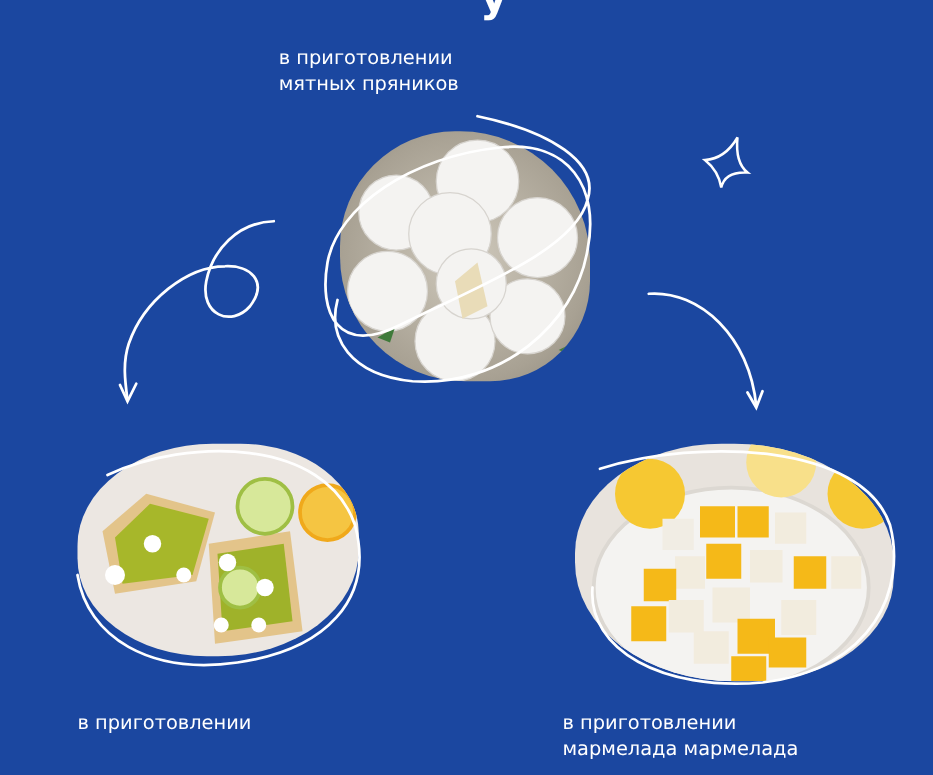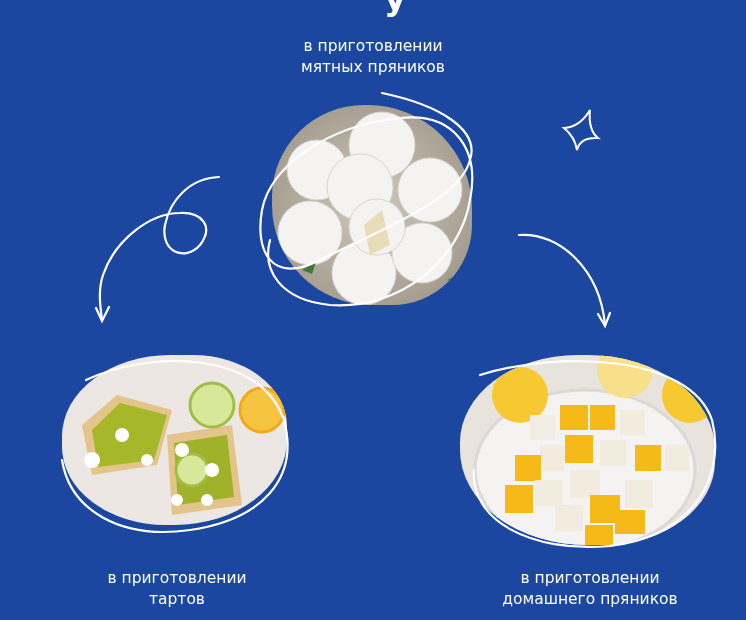--- a/index.html
+++ b/index.html
@@ -3,21 +3,21 @@
 <meta charset="utf-8">
 <style>
   html, body { margin:0; padding:0; }
   body {
     width:746px; height:620px; overflow:hidden; position:relative;
     background:#1b47a0;
     font-family: "DejaVu Sans", "Liberation Sans", sans-serif;
     color:#ffffff;
   }
   .abs { position:absolute; }
-  .caption { text-align:center; line-height:21px; font-size:15.5px; }
+  .caption { text-align:left; line-height:21px; font-size:15.5px; }
   .caption .l1 { font-weight:normal; }
   .caption .l2 { font-weight:normal; }
   .caption.b2 .l2 { font-weight:normal; }
   svg { position:absolute; left:0; top:0; }
   .photo { position:absolute; overflow:hidden; }
 </style>
 </head>
 <body>
 
 <div class="abs" style="left:384px;top:-22px;font-size:34px;font-weight:bold;">у</div>
@@ -107,19 +107,18 @@
 
   <path d="M590 110 Q588 130 598 138 Q580 137 577 150 Q575 137 564 128 Q580 127 590 110 Z" stroke-width="2"></path>
 
   <path d="M86 380 C150 350 260 350 284 420 C300 480 260 520 190 530 C120 540 70 510 62 460"></path>
 
   <path d="M480 375 C560 350 690 355 712 420 C725 470 700 535 610 546 C530 553 470 520 474 470"></path>
 </svg>
 
 <div class="abs caption" style="left:62px;top:568px;width:230px;">
   <div class="l1">в приготовлении</div>
-  <div class="l2">тартов</div>
 </div>
 
 <div class="abs caption b2" style="left:450px;top:568px;width:280px;">
   <div class="l1">в приготовлении</div>
-  <div class="l2">домашнего пряников</div>
+  <div class="l2">мармелада мармелада</div>
 </div>
 
 </body></html>

